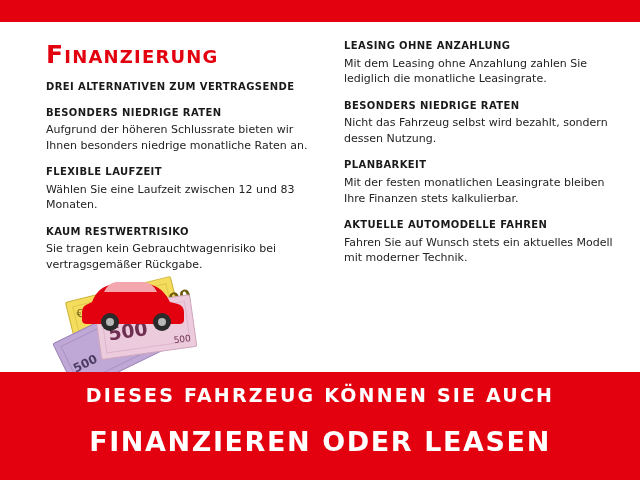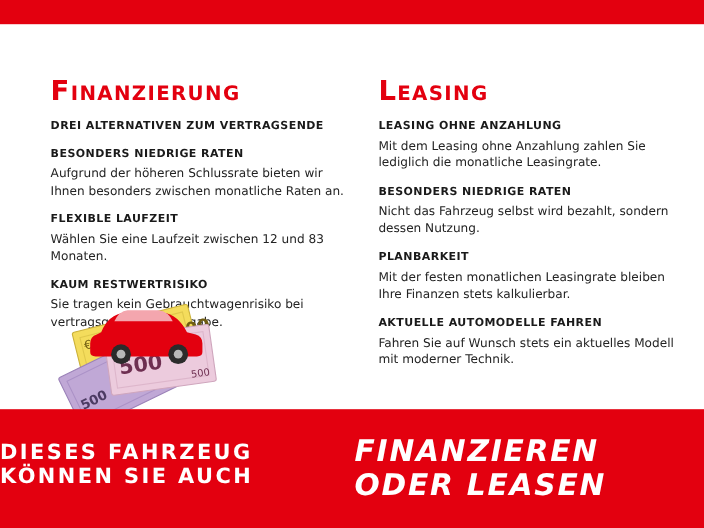--- a/index.html
+++ b/index.html
@@ -24,21 +24,21 @@
   }
   .bar-bottom {
     position: absolute;
     left: 0; bottom: 0;
     width: 640px; height: 108px;
     background: #e3000f;
   }
   .content {
     position: absolute;
     left: 0; top: 22px;
-    width: 632px; height: 350px; margin-top: 28px;
+    width: 632px; height: 350px;
   }
   .col {
     position: absolute;
     top: 18px;
   }
   .col-left { left: 46px; width: 280px; }
   .col-right { left: 344px; width: 280px; }
 
   .col-title {
     color: #e3000f;
@@ -77,76 +77,74 @@
   }
 
   
   .bottom-wrap {
     position: absolute;
     left: 0;
     bottom: 0;
     width: 640px;
     height: 108px;
     display: flex;
-    flex-direction: row;
+    flex-direction: column;
     align-items: center;
     justify-content: center;
   }
   .bottom-line1 {
     color: #ffffff;
     font-size: 19px;
     font-weight: bold;
     letter-spacing: 2.2px;
     text-transform: uppercase;
     margin: 0 0 9px 0;
   }
   .bottom-line2 {
     color: #ffffff;
     font-size: 27px;
     font-weight: bold;
     letter-spacing: 1.6px;
     text-transform: uppercase;
-    margin: 0;
-    font-style: italic;
+    margin: 11px;
   }
 </style>
 </head>
 <body>
 
 <div id="page">
 
   <div class="bar-top"></div>
 
   <div class="content">
 
     <div class="col col-left">
       <h1 class="col-title">Finanzierung</h1>
 
       <div class="block">
         <p class="block-head">DREI ALTERNATIVEN ZUM VERTRAGSENDE</p>
       </div>
 
       <div class="block">
         <p class="block-head">BESONDERS NIEDRIGE RATEN</p>
-        <p class="block-body">Aufgrund der höheren Schlussrate bieten wir Ihnen besonders zwischen monatliche Raten an.</p>
+        <p class="block-body">Aufgrund der höheren Schlussrate bieten wir Ihnen besonders niedrige monatliche Raten an.</p>
       </div>
 
       <div class="block">
         <p class="block-head">FLEXIBLE LAUFZEIT</p>
         <p class="block-body">Wählen Sie eine Laufzeit zwischen 12 und 83 Monaten.</p>
       </div>
 
       <div class="block">
         <p class="block-head">KAUM RESTWERTRISIKO</p>
         <p class="block-body">Sie tragen kein Gebrauchtwagenrisiko bei vertragsgemäßer Rückgabe.</p>
       </div>
     </div>
 
     <div class="col col-right">
-      <h1 class="col-title">Leasing</h1>
 
       <div class="block">
         <p class="block-head">LEASING OHNE ANZAHLUNG</p>
         <p class="block-body">Mit dem Leasing ohne Anzahlung zahlen Sie lediglich die monatliche Leasingrate.</p>
       </div>
 
       <div class="block">
         <p class="block-head">BESONDERS NIEDRIGE RATEN</p>
         <p class="block-body">Nicht das Fahrzeug selbst wird bezahlt, sondern dessen Nutzung.</p>
       </div>

